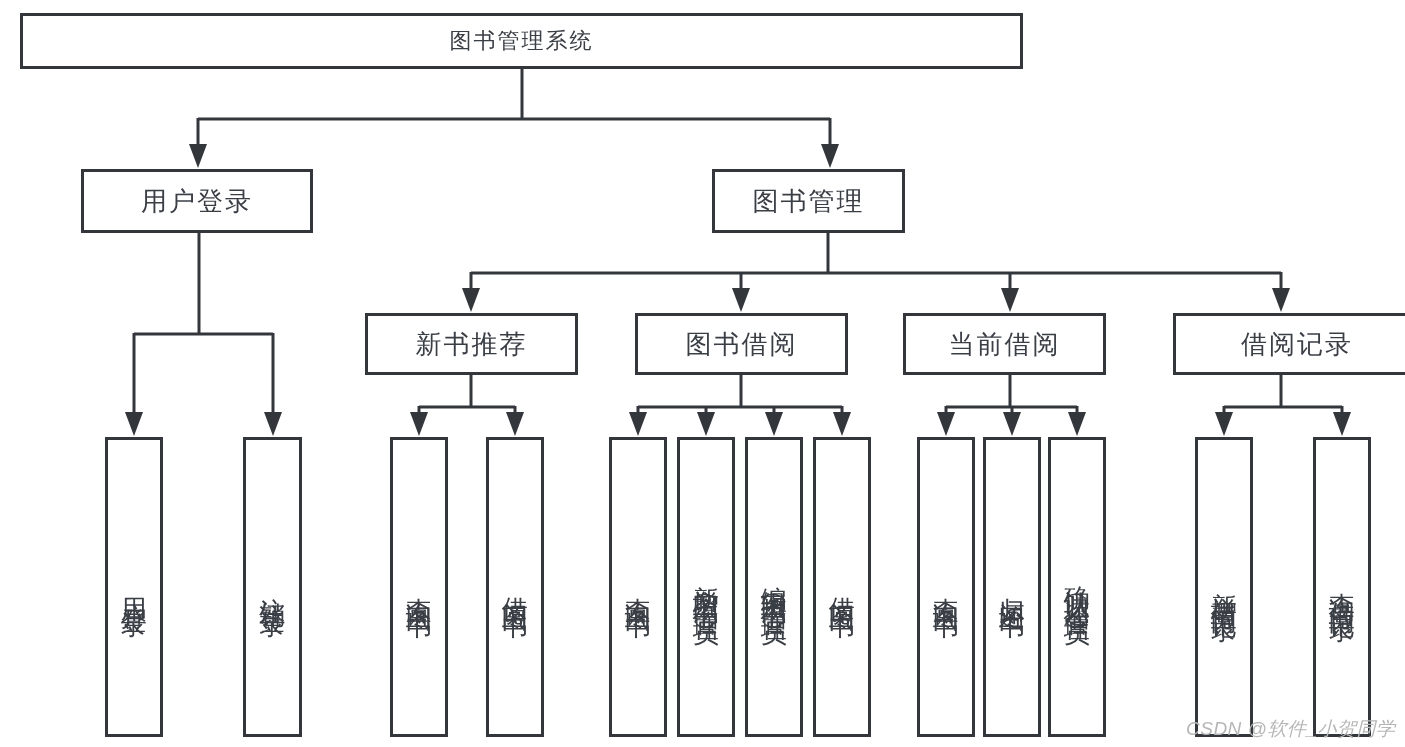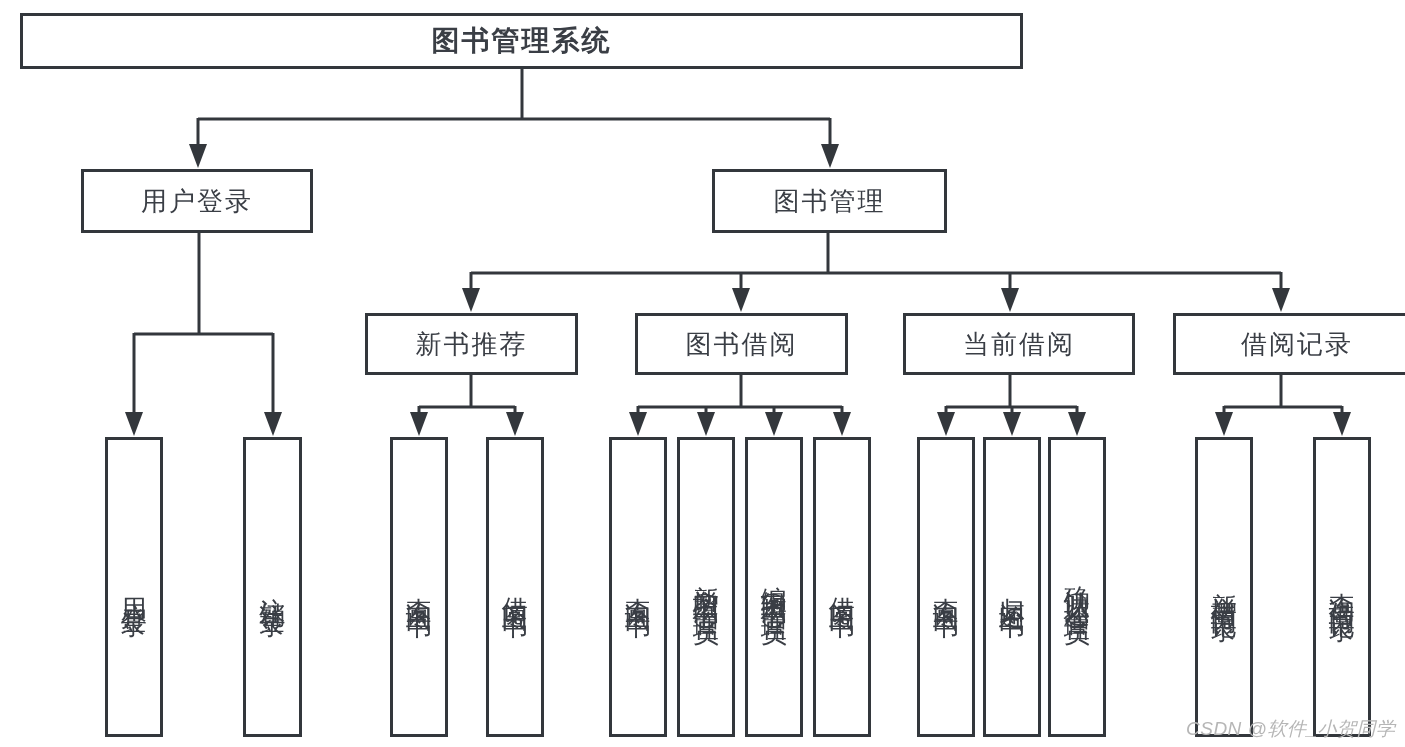--- a/index.html
+++ b/index.html
@@ -18,21 +18,21 @@
     border:3px solid #33373c;
     display:flex;align-items:center;justify-content:center;
     color:#3a3e45;
     z-index:2;
   }
   .node.h span{
     font-size:26px;
     letter-spacing:2px;
     white-space:nowrap;
   }
-  .node.top span{font-size:28px;font-weight:bold;}
+  .node.top span{font-size:22px;}
   .node.v span{
     writing-mode:vertical-rl;
     text-orientation:mixed;
     font-size:26px;
     letter-spacing:5px;
     line-height:1.1;
     white-space:nowrap;
   }
   .watermark{
     position:absolute;
@@ -116,31 +116,31 @@
     </g>
   </svg>
 
   <div class="node h top" style="left:20px;top:13px;width:1003px;height:56px">
     <span>图书管理系统</span>
   </div>
 
   <div class="node h" style="left:81px;top:169px;width:232px;height:64px">
     <span>用户登录</span>
   </div>
-  <div class="node h" style="left:712px;top:169px;width:235px;height:64px">
+  <div class="node h" style="left:712px;top:169px;width:193px;height:64px">
     <span>图书管理</span>
   </div>
 
   <div class="node h" style="left:635px;top:313px;width:213px;height:62px">
     <span>图书借阅</span>
   </div>
   <div class="node h" style="left:365px;top:313px;width:213px;height:62px">
     <span>新书推荐</span>
   </div>
-  <div class="node h" style="left:903px;top:313px;width:232px;height:62px">
+  <div class="node h" style="left:903px;top:313px;width:203px;height:62px">
     <span>当前借阅</span>
   </div>
   <div class="node h" style="left:1173px;top:313px;width:248px;height:62px">
     <span>借阅记录</span>
   </div>
 
   <div class="node v" style="left:105px;top:437px;width:58px;height:300px">
     <span>用户登录</span>
   </div>
   <div class="node v" style="left:243px;top:437px;width:59px;height:300px">

